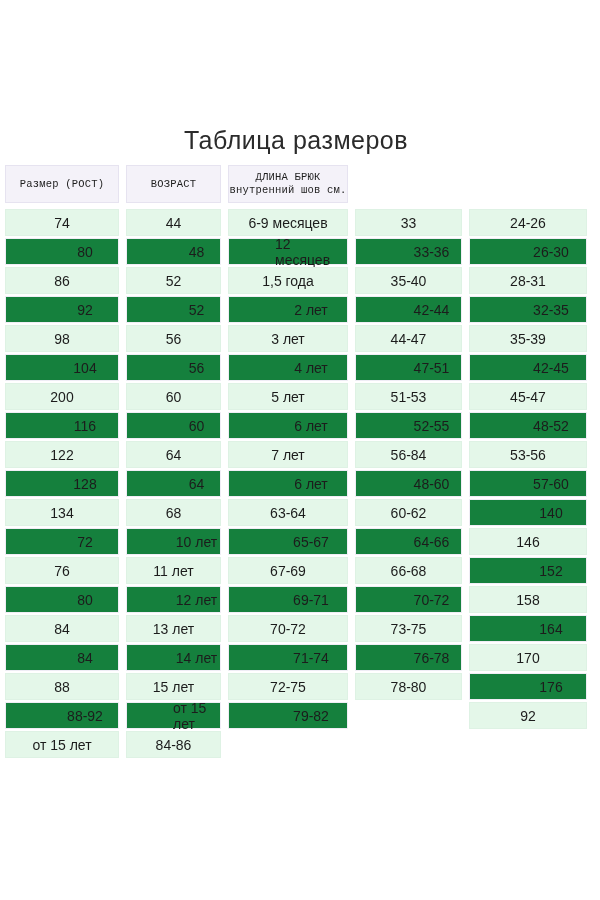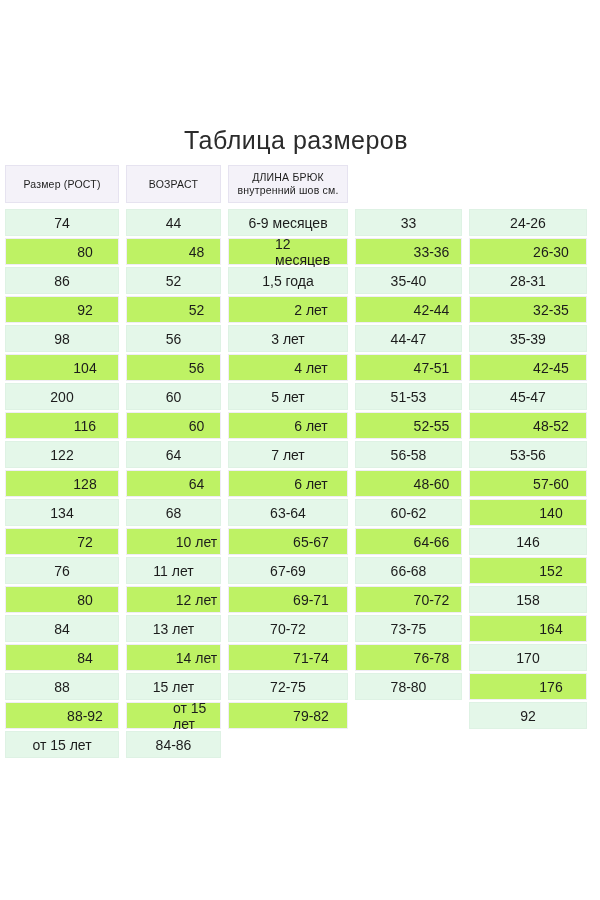--- a/index.html
+++ b/index.html
@@ -33,20 +33,21 @@
     width: 582px;
   }
   .grid {
     display: grid;
     grid-template-columns: 114px 95px 120px 107px 118px;
     column-gap: 7px;
   }
   .header-row {
     row-gap: 0;
     margin-bottom: 6px;
+    font-family: Liberation Mono, monospace;
   }
   .hcell {
     height: 38px;
     background: var(--header-bg, #f4f2f9);
     border: 1px solid var(--header-border, #e6e3f0);
     box-sizing: border-box;
     display: flex;
     flex-direction: column;
     align-items: center;
     justify-content: center;
@@ -66,21 +67,21 @@
     align-items: center;
     justify-content: center;
     font-size: 14px;
     color: #1c1c1c;
   }
   .cell.green {
     background: var(--row-green, #e4f7e9);
     border: 1px solid var(--row-green-border, #def2e4);
   }
   .cell.white {
-    background: #bef264;
+    background: #15803d;
     border: 1px solid var(--row-white-border, #efedf5);
     padding-left: 46px;
   }
   .cell.empty {
     background: transparent;
     border: none;
   }
 </style>
 </head>
 <body>
@@ -137,21 +138,21 @@
       <div class="cell green">51-53</div>
       <div class="cell green">45-47</div>
       <div class="cell white">116</div>
       <div class="cell white">60</div>
       <div class="cell white">6 лет</div>
       <div class="cell white">52-55</div>
       <div class="cell white">48-52</div>
       <div class="cell green">122</div>
       <div class="cell green">64</div>
       <div class="cell green">7 лет</div>
-      <div class="cell green">56-58</div>
+      <div class="cell green">56-84</div>
       <div class="cell green">53-56</div>
       <div class="cell white">128</div>
       <div class="cell white">64</div>
       <div class="cell white">6 лет</div>
       <div class="cell white">48-60</div>
       <div class="cell white">57-60</div>
       <div class="cell green">134</div>
       <div class="cell green">68</div>
       <div class="cell green">63-64</div>
       <div class="cell green">60-62</div>

